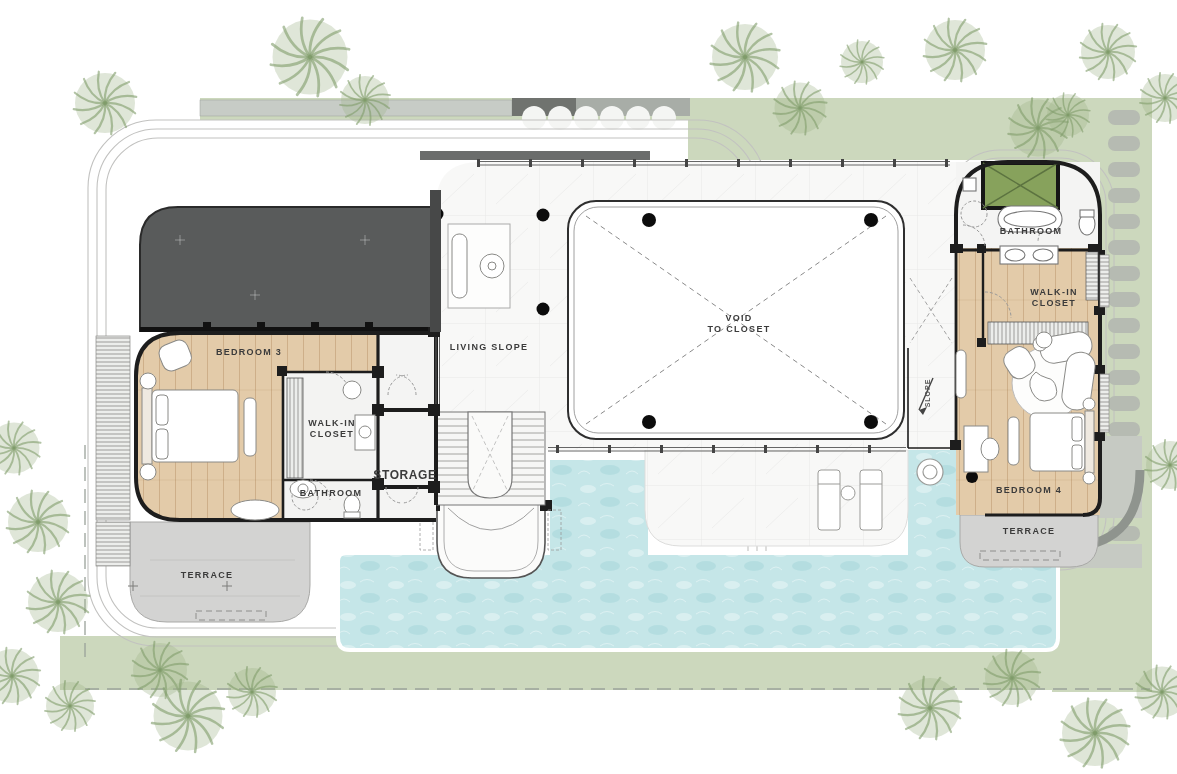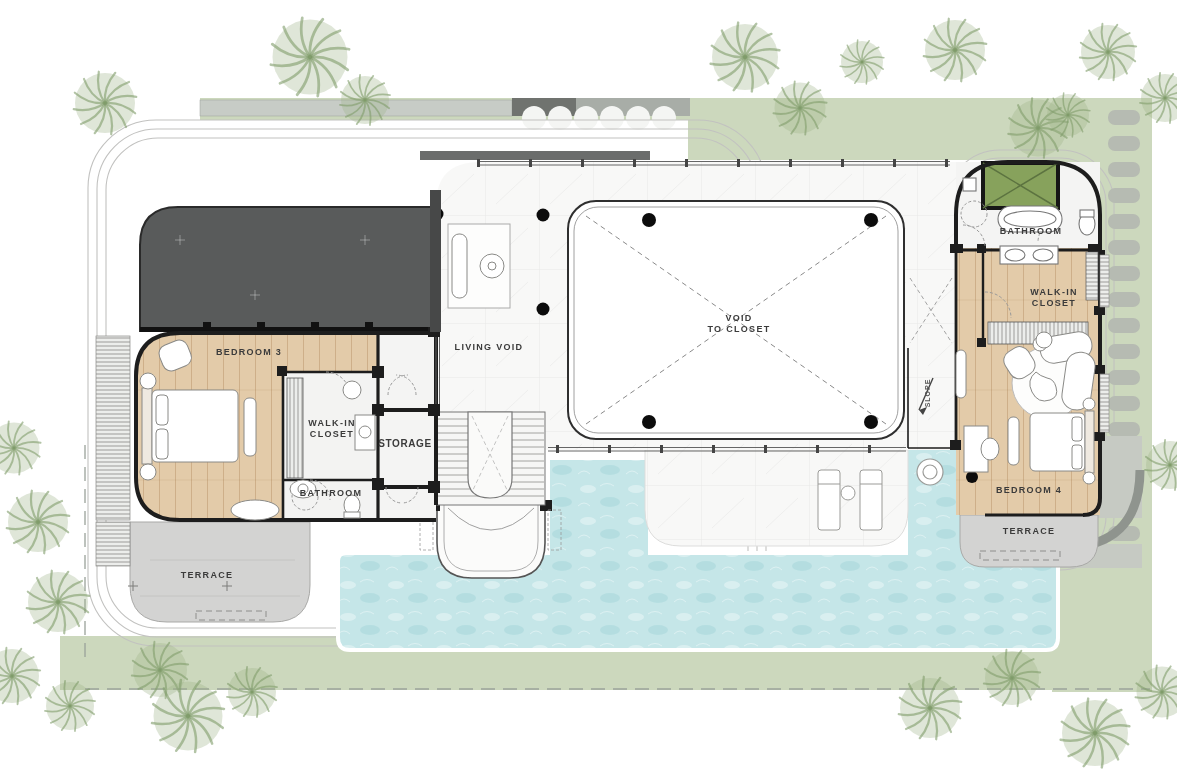--- a/index.html
+++ b/index.html
@@ -7,21 +7,21 @@
     --c-garden:#ccd8bd; --c-terrace:#d3d3d2; --c-stone:#b6bbb2; --c-skylight:#87a25c;
     --c-wall:#1d1d1d; --c-path:#c6cac3; --c-label:#3b3b3b;
   }
   html,body{margin:0;padding:0;background:#fff;}
   #stage{position:relative;width:1177px;height:774px;background:#fff;overflow:hidden;
          font-family:"Liberation Sans",sans-serif;}
   #plan-svg{position:absolute;left:0;top:0;}
   .lbl{position:absolute;transform:translate(-50%,-50%);
        font:700 9px/11px "Liberation Sans",sans-serif;letter-spacing:1.3px;
        color:var(--c-label);white-space:pre-line;text-align:center;}
-  .lbl.small{font-size:10px;letter-spacing:.6px;}
+  .lbl.small{font-size:12px;letter-spacing:.6px;margin-top:32px;}
   .lbl.rot{transform:translate(-50%,-50%) rotate(-90deg);font-size:7px;
            letter-spacing:1px;color:#555;}
 </style>
 </head>
 <body>
 
 <div id="stage">
 <svg id="plan-svg" width="1177" height="774" viewBox="0 0 1177 774" xmlns="http://www.w3.org/2000/svg">
   <defs>
     <pattern id="marbleGrid" width="54" height="54" patternUnits="userSpaceOnUse">
@@ -384,21 +384,21 @@
     <use href="#palm" transform="translate(1095 733) scale(1.1)"></use>
     <use href="#palm" transform="translate(1162 692) scale(.85)"></use>
   </g>
 </svg>
 
 <div class="lbl" style="left:249px;top:352px">BEDROOM 3</div>
 <div class="lbl" style="left:332px;top:429px">WALK-IN
 CLOSET</div>
 <div class="lbl" style="left:331px;top:493px">BATHROOM</div>
 <div class="lbl small" style="left:405px;top:443px">STORAGE</div>
-<div class="lbl" style="left:489px;top:347px">LIVING VOID</div>
+<div class="lbl" style="left:489px;top:347px">LIVING SLOPE</div>
 <div class="lbl" style="left:739px;top:324px">VOID
 TO CLOSET</div>
 <div class="lbl" style="left:1031px;top:231px">BATHROOM</div>
 <div class="lbl" style="left:1054px;top:298px">WALK-IN
 CLOSET</div>
 <div class="lbl" style="left:1029px;top:490px">BEDROOM 4</div>
 <div class="lbl" style="left:207px;top:575px">TERRACE</div>
 <div class="lbl" style="left:1029px;top:531px">TERRACE</div>
 <div class="lbl rot" style="left:927px;top:393px">SLOPE</div>
 </div>

